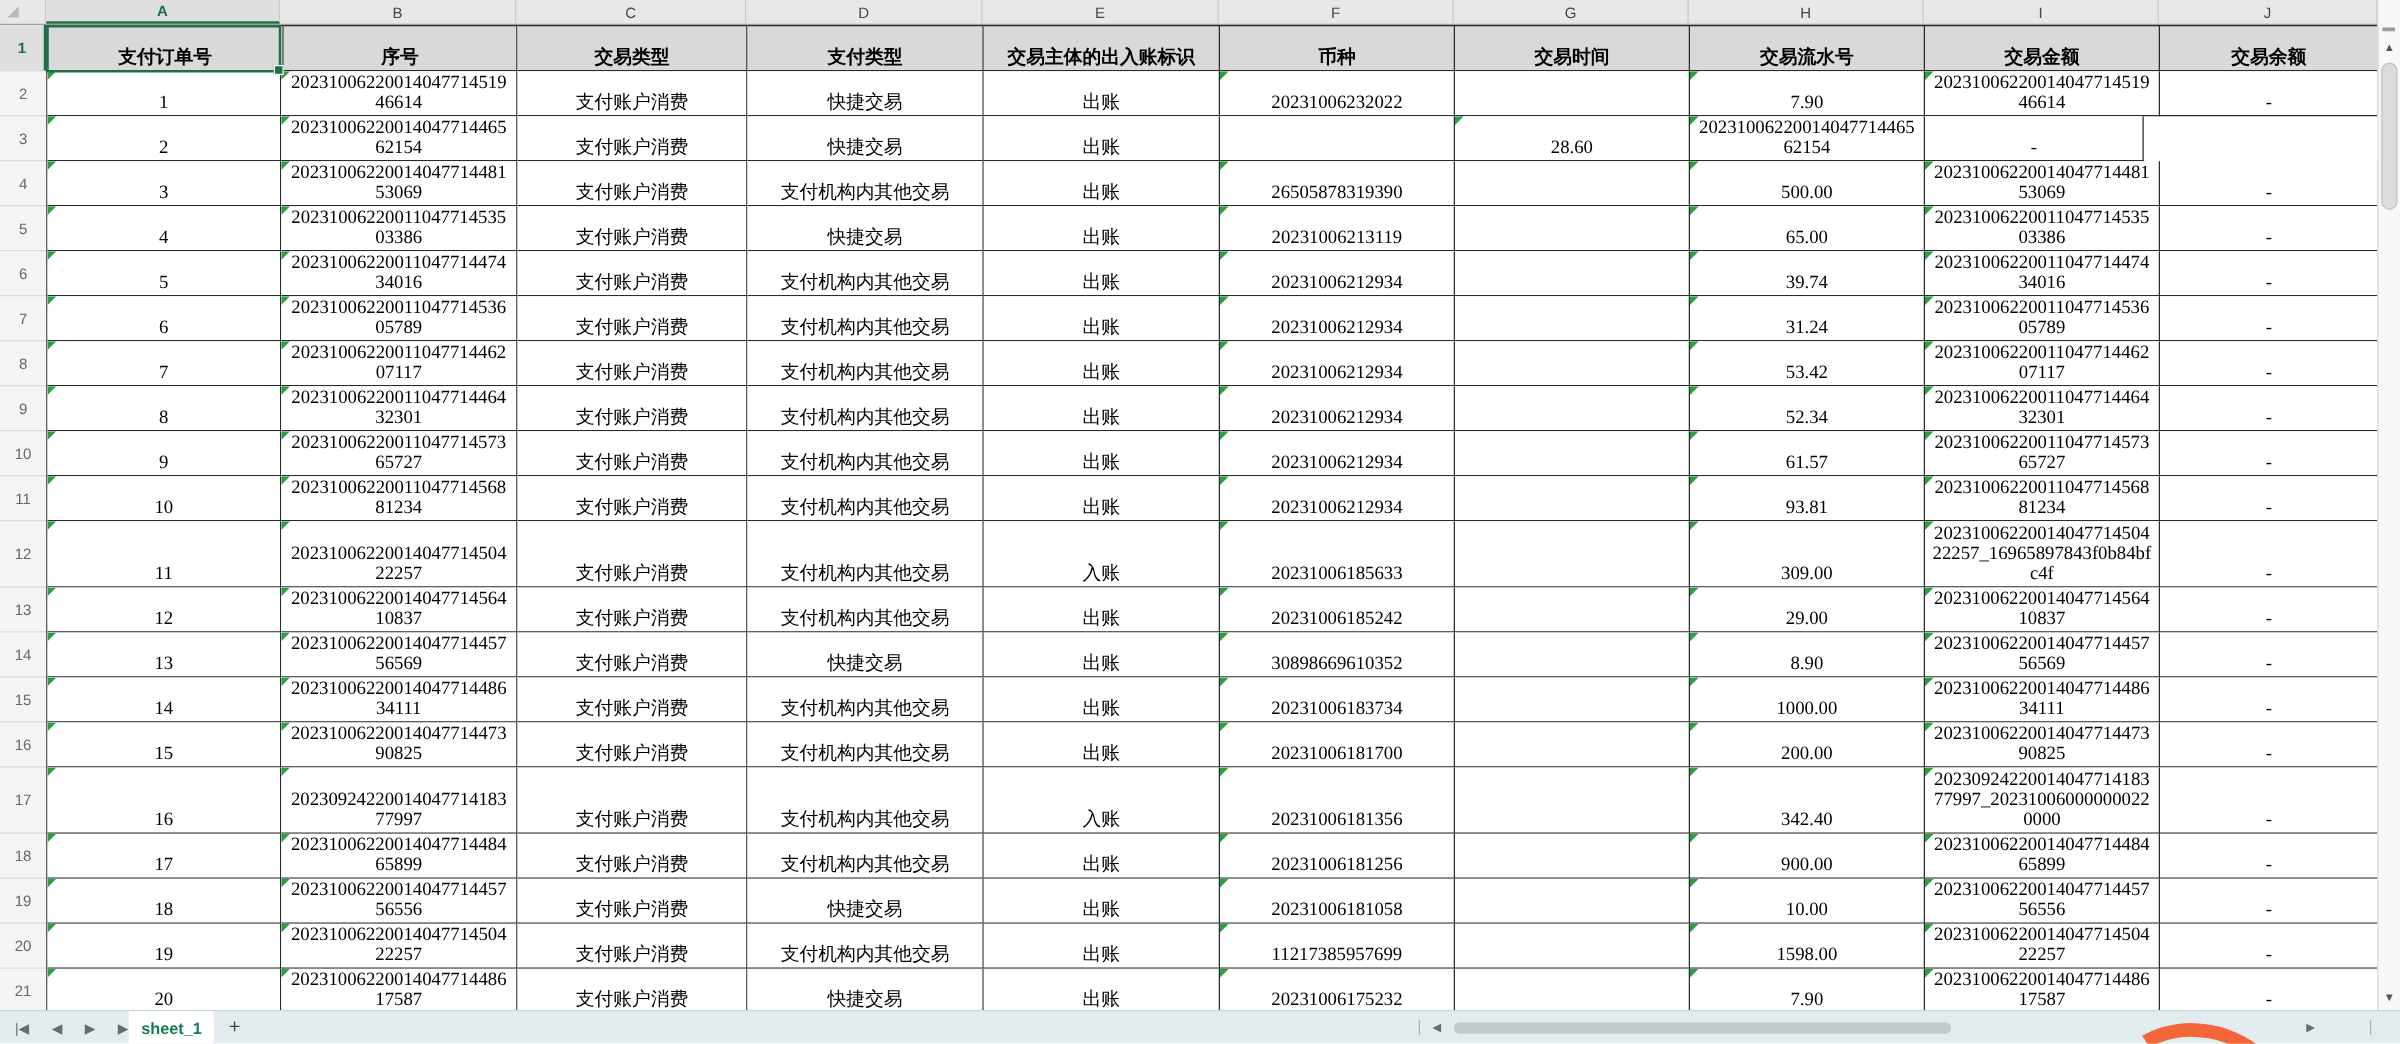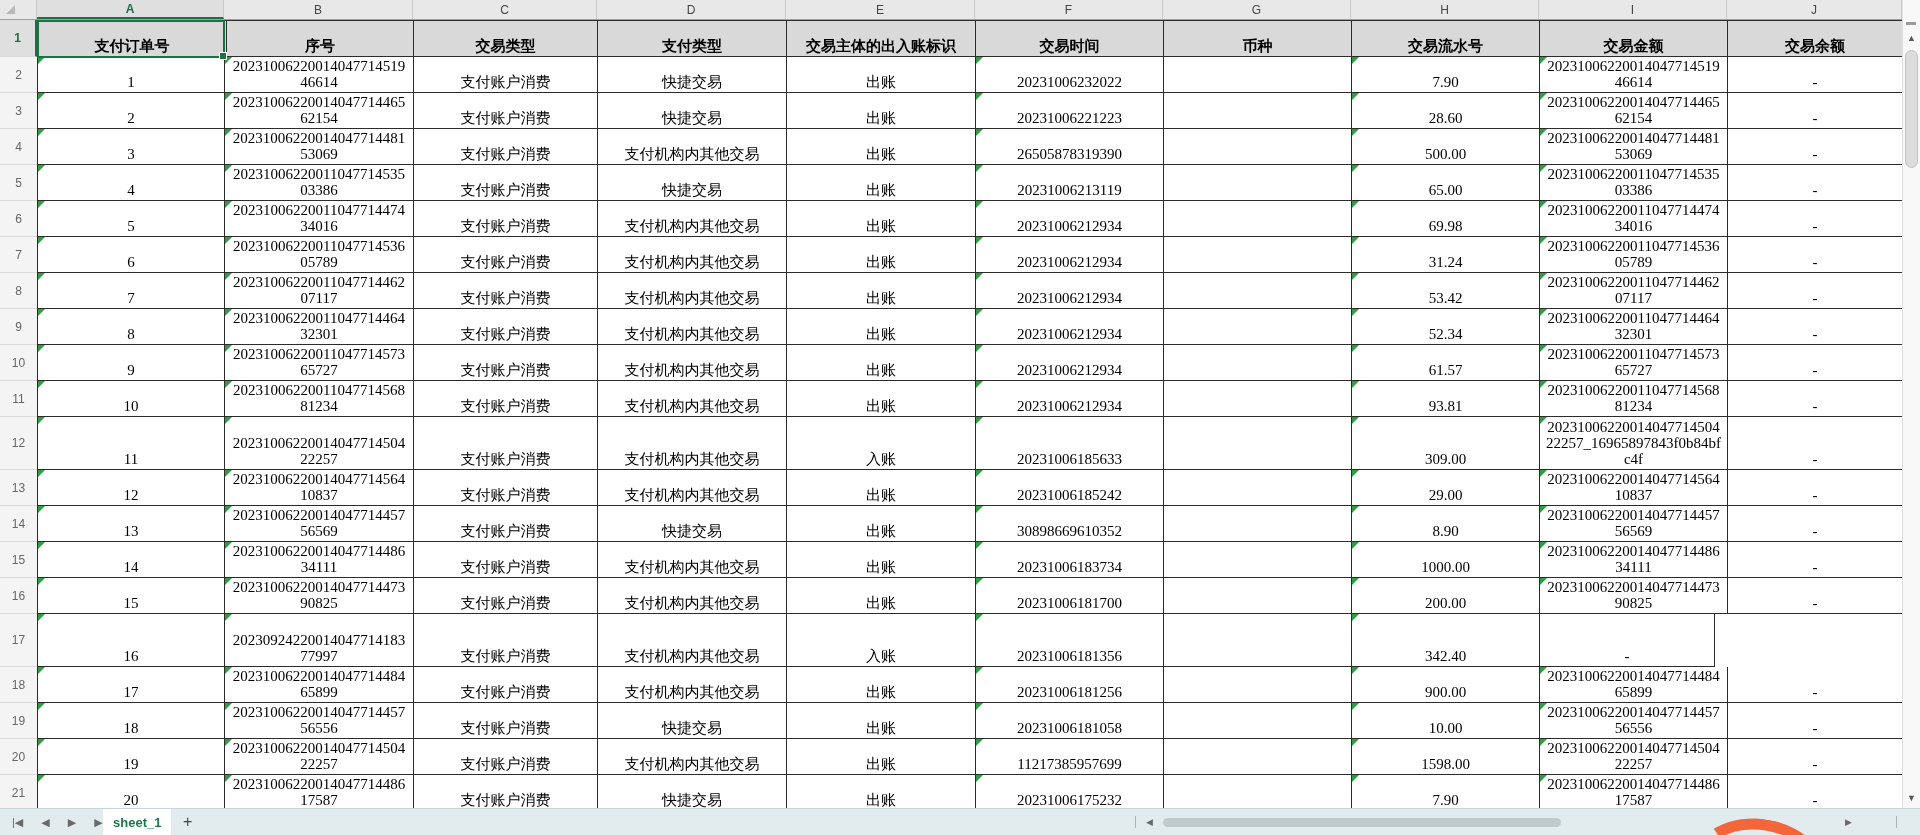--- a/index.html
+++ b/index.html
@@ -117,22 +117,22 @@
         <div class="gcell" style="height: 36px;">20</div>
         <div class="gcell" style="height: 36px;">21</div>
       </div>
     <div class="sheet">
       <div class="row header" id="headerRow" style="height: 37px;">
           <div class="cell" style="width: 189px; height: 37px;">支付订单号</div>
           <div class="cell" style="width: 187px; height: 37px;">序号</div>
           <div class="cell" style="width: 184px; height: 37px;">交易类型</div>
           <div class="cell" style="width: 189px; height: 37px;">支付类型</div>
           <div class="cell" style="width: 189px; height: 37px;">交易主体的出入账标识</div>
+          <div class="cell" style="width: 188px; height: 37px;">币种</div>
           <div class="cell" style="width: 188px; height: 37px;">交易时间</div>
-          <div class="cell" style="width: 188px; height: 37px;">币种</div>
           <div class="cell" style="width: 188px; height: 37px;">交易流水号</div>
           <div class="cell" style="width: 188px; height: 37px;">交易金额</div>
           <div class="cell" style="width: 175px; height: 37px;">交易余额</div>
         </div>
       <div id="dataRows">
           <div class="row" style="height: 36px;">
             <div class="cell" style="width: 187px; height: 36px;">
               <span class="tri"></span>
               <span>1</span>
             </div>
@@ -180,24 +180,20 @@
             <div class="cell" style="width: 184px; height: 36px;">
               <span>支付账户消费</span>
             </div>
             <div class="cell" style="width: 189px; height: 36px;">
               <span>快捷交易</span>
             </div>
             <div class="cell" style="width: 189px; height: 36px;">
               <span>出账</span>
             </div>
             <div class="cell" style="width: 188px; height: 36px;">
-              <span class="tri"></span>
-              <span>20231006221223</span>
-            </div>
-            <div class="cell" style="width: 188px; height: 36px;">
               <span></span>
             </div>
             <div class="cell" style="width: 188px; height: 36px;">
               <span class="tri"></span>
               <span>28.60</span>
             </div>
             <div class="cell" style="width: 188px; height: 36px;">
               <span class="tri"></span>
               <span>2023100622001404771446562154</span>
             </div>
@@ -299,21 +295,21 @@
             </div>
             <div class="cell" style="width: 188px; height: 36px;">
               <span class="tri"></span>
               <span>20231006212934</span>
             </div>
             <div class="cell" style="width: 188px; height: 36px;">
               <span></span>
             </div>
             <div class="cell" style="width: 188px; height: 36px;">
               <span class="tri"></span>
-              <span>69.98</span>
+              <span>39.74</span>
             </div>
             <div class="cell" style="width: 188px; height: 36px;">
               <span class="tri"></span>
               <span>2023100622001104771447434016</span>
             </div>
             <div class="cell" style="width: 175px; height: 36px;">
               <span>-</span>
             </div>
           </div>
           <div class="row" style="height: 36px;">
@@ -707,20 +703,24 @@
             <div class="cell" style="width: 188px; height: 53px;">
               <span class="tri"></span>
               <span>20231006181356</span>
             </div>
             <div class="cell" style="width: 188px; height: 53px;">
               <span></span>
             </div>
             <div class="cell" style="width: 188px; height: 53px;">
               <span class="tri"></span>
               <span>342.40</span>
+            </div>
+            <div class="cell" style="width: 188px; height: 53px;">
+              <span class="tri"></span>
+              <span>2023092422001404771418377997_202310060000000220000</span>
             </div>
             <div class="cell" style="width: 175px; height: 53px;">
               <span>-</span>
             </div>
           </div>
           <div class="row" style="height: 36px;">
             <div class="cell" style="width: 187px; height: 36px;">
               <span class="tri"></span>
               <span>17</span>
             </div>

